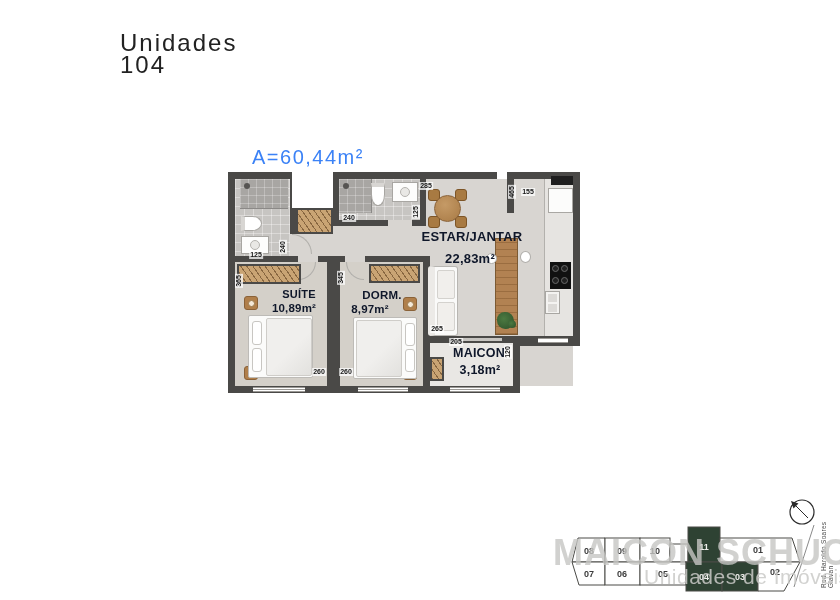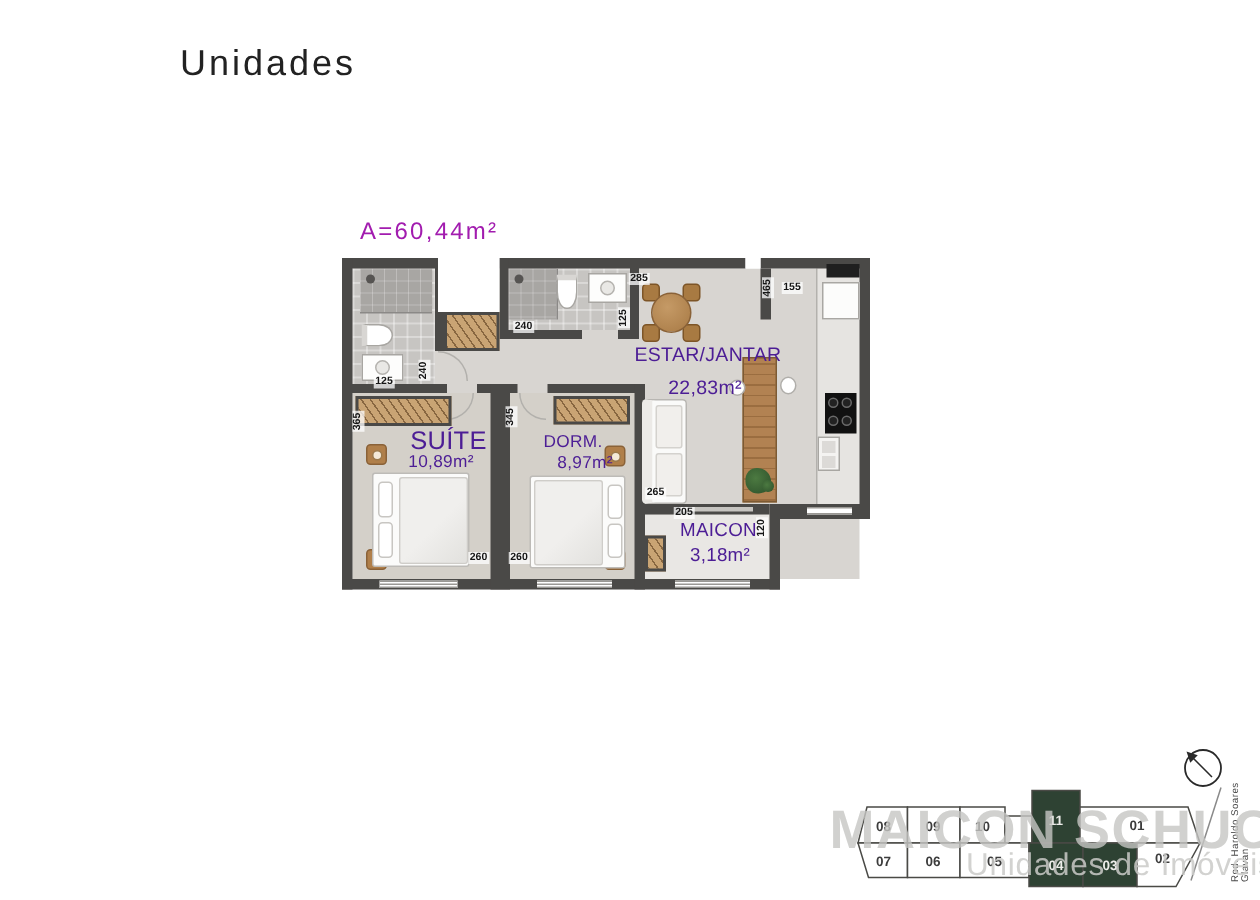--- a/index.html
+++ b/index.html
@@ -2,21 +2,21 @@
 <html><head>
 <meta charset="utf-8">
 <style>
   html,body{margin:0;padding:0}
   body{width:840px;height:600px;background:#fff;position:relative;overflow:hidden;
        font-family:"Liberation Sans",sans-serif;color:#1c1c1c}
   .abs{position:absolute}
 
   
   .hdr{position:absolute;left:120px;top:32px;font-size:24px;letter-spacing:2px;line-height:22px;color:#222}
-  .area-lbl{position:absolute;left:240px;top:146px;font-size:16px;letter-spacing:1.5px;color:#a21caf}
+  .area-lbl{position:absolute;left:252px;top:146px;font-size:20px;letter-spacing:1.5px;color:#3b82f6}
 
   
   .plan{position:absolute;left:228px;top:170px;width:352px;height:225px}
   .plan *{position:absolute;box-sizing:border-box}
   .w{background:#4a4947}
   .floor{background:#d8d5d1}
   .bedfloor{background:#d4d0c9}
   .tile{background-color:#c7c5c2;
         background-image:linear-gradient(rgba(255,255,255,.35) 1px,transparent 1px),
                          linear-gradient(90deg,rgba(255,255,255,.35) 1px,transparent 1px);
@@ -50,41 +50,42 @@
   .shead{width:6px;height:6px;background:#565452;border-radius:50%}
   .glass{background:#8b8987}
   .win{background:#fff;border-top:1px solid #9a9894;border-bottom:1px solid #9a9894}
   .winline{background:#9a9894}
   .arc{border:1px solid #b2b0ac;background:transparent}
 
   .dim{font-weight:bold;font-size:7px;line-height:8px;color:#161616;white-space:nowrap;
        background:rgba(255,255,255,.75);padding:0 1px;
        transform:translate(-50%,-50%)}
   .dim.v{transform:translate(-50%,-50%) rotate(-90deg)}
-  .rname{font-weight:normal;color:#4c1d95;white-space:nowrap;transform:translate(-50%,-50%);letter-spacing:.2px}
+  .rname{font-weight:bold;color:#0f172a;white-space:nowrap;transform:translate(-50%,-50%);letter-spacing:.2px}
 
   
   .kp{position:absolute;left:562px;top:512px}
   .kp-cell{fill:#fff;stroke:#4a4a46;stroke-width:1}
   .kp-label{font:bold 9px "Liberation Sans",sans-serif;fill:#3c3c3c;text-anchor:middle}
   .kp-label-dark{font:bold 9px "Liberation Sans",sans-serif;fill:#ededea;text-anchor:middle}
 
   .wm1{position:absolute;left:553px;top:535px;font-weight:bold;font-size:36px;letter-spacing:1px;
        color:rgba(197,197,195,.8);white-space:nowrap;z-index:30;line-height:1}
   .wm2{position:absolute;left:644px;top:566px;font-size:21px;letter-spacing:.5px;
        color:rgba(202,202,200,.85);white-space:nowrap;z-index:30;line-height:1}
 
   .street{position:absolute;left:820px;top:512px;height:76px;writing-mode:vertical-rl;
           transform:rotate(180deg);font-size:6.5px;letter-spacing:.3px;color:#4a4a4a}
 </style>
 </head>
 <body>
 
 <div class="hdr">
   <div>Unidades</div>
+  <div>104</div>
 </div>
 <div class="area-lbl">A=60,44m²</div>
 
 <div class="plan">
 
   <div class="floor" style="left:7px;top:9px;width:338px;height:207px"></div>
   <div class="bedfloor" style="left:7px;top:92px;width:92px;height:124px"></div>
   <div class="bedfloor" style="left:112px;top:92px;width:83px;height:124px"></div>
   <div class="tile" style="left:7px;top:9px;width:55px;height:77px"></div>
   <div class="shower" style="left:12px;top:9px;width:48px;height:29px"></div>
@@ -195,24 +196,24 @@
   <div class="bed" style="left:125px;top:147px;width:64px;height:62px">
     <div class="pillow" style="left:51px;top:5px;width:10px;height:23px"></div>
     <div class="pillow" style="left:51px;top:31px;width:10px;height:23px"></div>
     <div class="duvet" style="left:2px;top:2px;width:46px;height:57px"></div>
   </div>
 
   <div class="hatch" style="left:202px;top:187px;width:14px;height:24px"></div>
 
   <div class="rname" style="left:244px;top:66px;font-size:13px">ESTAR/JANTAR</div>
   <div class="rname" style="left:242px;top:88px;font-size:13px">22,83m²</div>
-  <div class="rname" style="left:71px;top:124px;font-size:17px">SUÍTE</div>
+  <div class="rname" style="left:71px;top:124px;font-size:11px">SUÍTE</div>
   <div class="rname" style="left:66px;top:138px;font-size:11.5px">10,89m²</div>
   <div class="rname" style="left:154px;top:125px;font-size:11.5px">DORM.</div>
-  <div class="rname" style="left:162px;top:139px;font-size:11.5px">8,97m²</div>
+  <div class="rname" style="left:142px;top:139px;font-size:11.5px">8,97m²</div>
   <div class="rname" style="left:251px;top:183px;font-size:12.5px">MAICON</div>
   <div class="rname" style="left:252px;top:200px;font-size:12.5px">3,18m²</div>
 
   <span class="dim" style="left:198px;top:16px">285</span>
   <span class="dim v" style="left:188px;top:42px">125</span>
   <span class="dim" style="left:121px;top:48px">240</span>
   <span class="dim v" style="left:284px;top:22px">465</span>
   <span class="dim" style="left:300px;top:22px">155</span>
   <span class="dim" style="left:28px;top:85px">125</span>
   <span class="dim v" style="left:55px;top:77px">240</span>

